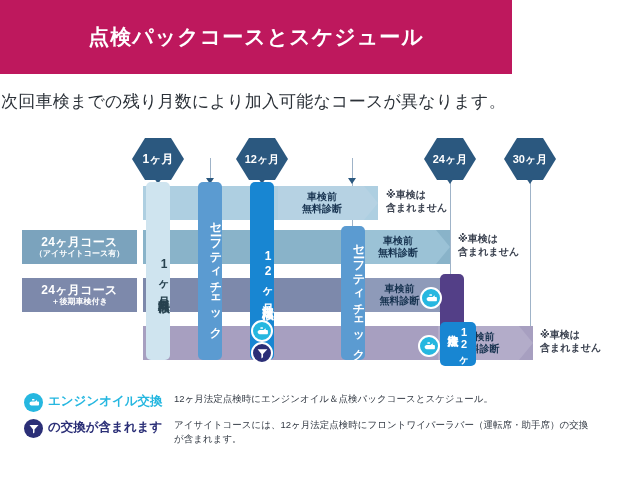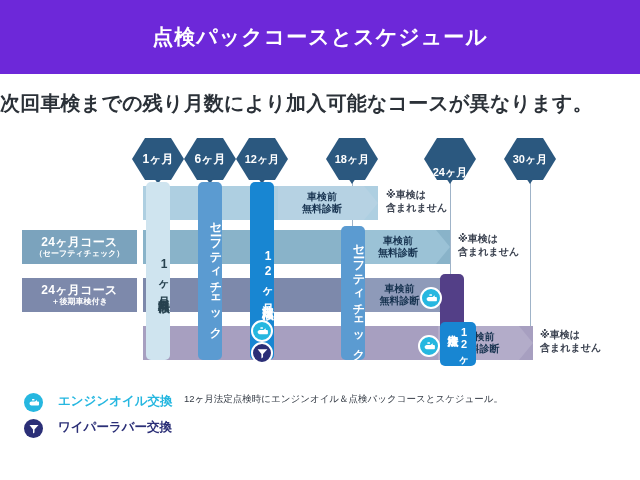--- a/index.html
+++ b/index.html
@@ -6,33 +6,33 @@
   body{
     width:640px;height:480px;overflow:hidden;
     background:#ffffff;
     font-family:"Liberation Sans","DejaVu Sans",sans-serif;
     color:#33383f;
   }
   .page{position:relative;width:640px;height:480px;background:#fff;}
 
   
   .header{
-    position:absolute;left:0;top:0;width:640px;height:74px;
-    background:#6d28d9;
+    position:absolute;left:0;top:0;width:512px;height:74px;
+    background:#be185d;
     display:flex;align-items:center;justify-content:center;
   }
   .header-title{
     color:#ffffff;font-size:21px;font-weight:bold;letter-spacing:1px;
     white-space:nowrap;
   }
 
   
   .subtitle{
     position:absolute;left:0;top:90px;width:507px;text-align:center;
-    font-size:20px;font-weight:bold;color:#2b3138;letter-spacing:.2px;
+    font-size:17px;font-weight:normal;color:#2b3138;letter-spacing:.2px;
     white-space:nowrap;
   }
 
   
   .chart{position:absolute;left:0;top:132px;width:640px;height:250px;}
 
   
   .guide{position:absolute;width:1px;background:#9fb3c8;top:26px;}
 
   
@@ -110,21 +110,21 @@
 
   
   .legend{position:absolute;left:24px;top:392px;width:600px;}
   .legrow{display:flex;align-items:flex-start;margin-bottom:6px;}
   .legicon{
     width:19px;height:19px;border-radius:50%;flex:0 0 19px;margin-top:1px;
     display:flex;align-items:center;justify-content:center;
   }
   .legname{
     width:126px;flex:0 0 126px;font-size:12.5px;font-weight:bold;
-    margin-left:15px;white-space:nowrap;line-height:1.45;
+    margin-left:5px;white-space:nowrap;line-height:1.45;
   }
   .legdesc{font-size:9.5px;color:#333a44;line-height:1.5;}
 
   .divider{position:absolute;left:0;top:462px;width:640px;height:1px;background:#ffffff;}
 </style>
 </head>
 <body>
 
 <div class="page">
 
@@ -141,36 +141,30 @@
     <div class="guide" style="left:262px;height:60px;"></div>
     <div class="guide" style="left:352px;height:100px;"></div>
     <div class="guide" style="left:450px;height:148px;"></div>
     <div class="guide" style="left:530px;height:196px;"></div>
 
     <div class="hex" style="left:132px;">
       <span>1ヶ月</span>
     </div>
     <div class="hex-tip" style="left:154px;"></div>
 
-    <div class="hex" style="left:184px;">
-      <span>6ヶ月</span>
-    </div>
     <div class="hex-tip" style="left:206px;"></div>
 
     <div class="hex small" style="left:236px;">
       <span>12ヶ月</span>
     </div>
     <div class="hex-tip" style="left:258px;"></div>
 
-    <div class="hex small" style="left:326px;">
-      <span>18ヶ月</span>
-    </div>
     <div class="hex-tip" style="left:348px;"></div>
 
-    <div class="hex small" style="left:424px;align-items:flex-end;">
+    <div class="hex small" style="left:424px;">
       <span>24ヶ月</span>
     </div>
     <div class="hex-tip" style="left:446px;"></div>
 
     <div class="hex small" style="left:504px;text-align:right;">
       <span>30ヶ月</span>
     </div>
     <div class="hex-tip" style="left:526px;"></div>
 
     <div class="bar" style="left:143px;top:54px;width:235px;background:#aecfe1;"></div>
@@ -178,21 +172,21 @@
       <span>車検前</span>
       <span>無料診断</span>
     </div>
     <div class="note" style="left:386px;top:56px;">
       <div>※車検は</div>
       <div>含まれません</div>
     </div>
 
     <div class="rowlabel" style="top:98px;background:#7ba3bd;">
       <div class="big">24ヶ月コース</div>
-      <div class="sub">（セーフティチェック）</div>
+      <div class="sub">（アイサイトコース有）</div>
     </div>
     <div class="bar" style="left:143px;top:98px;width:307px;background:#89b3c9;"></div>
     <div class="chev" style="left:358px;top:98px;width:92px;background:#9bc2d6;">
       <span>車検前</span>
       <span>無料診断</span>
     </div>
     <div class="note" style="left:458px;top:100px;">
       <div>※車検は</div>
       <div>含まれません</div>
     </div>
@@ -271,19 +265,20 @@
       <div class="legname" style="color:#26b7e0;">エンジンオイル交換</div>
       <div class="legdesc">12ヶ月法定点検時にエンジンオイル＆点検パックコースとスケジュール。</div>
     </div>
 
     <div class="legrow">
       <div class="legicon" style="background:#2b2f77;">
         <svg width="12" height="12" viewBox="0 0 24 24" aria-hidden="true">
           <path d="M3 4h18l-8 9v6l-3 2v-8z" fill="#ffffff"></path>
         </svg>
       </div>
-      <div class="legname" style="color:#2b2f77;">ワイパーラバー交換</div>
+      <div class="legname" style="color:#2b2f77;">の交換が含まれます</div>
+      <div class="legdesc" style="width:420px;">アイサイトコースには、12ヶ月法定点検時にフロントワイパーラバー（運転席・助手席）の交換が含まれます。</div>
     </div>
 
   </div>
 
   <div class="divider"></div>
 </div>
 
 </body></html>

